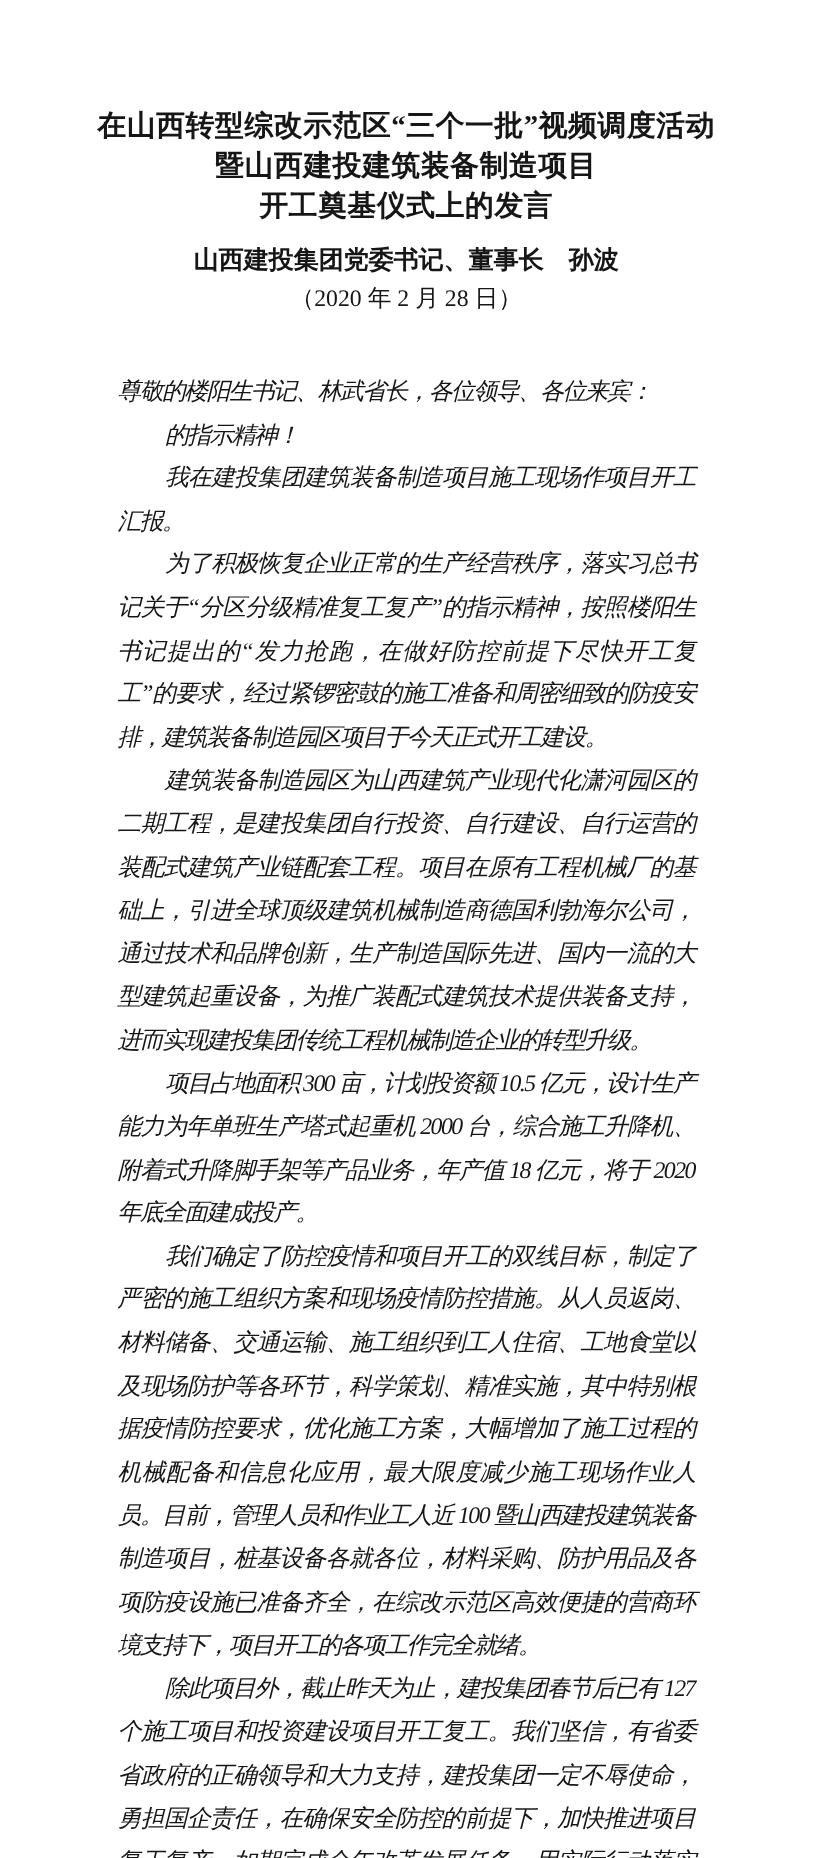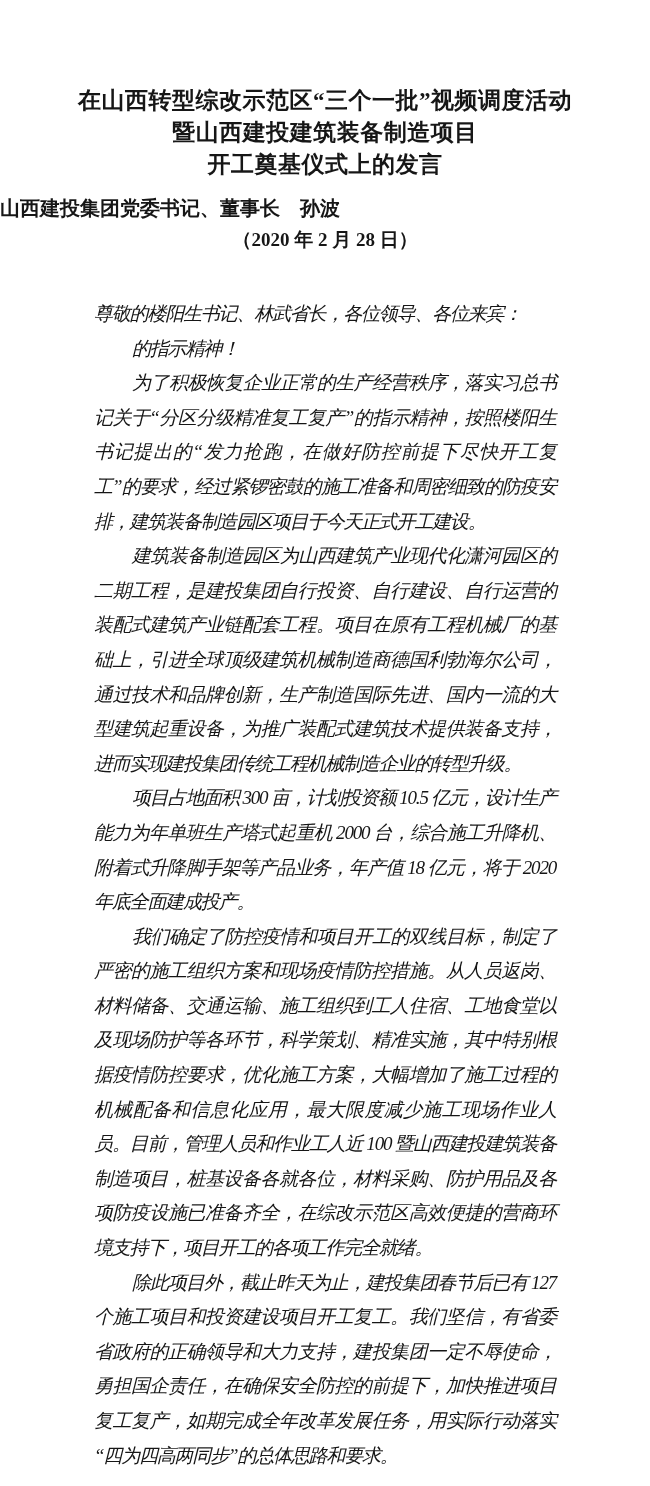--- a/index.html
+++ b/index.html
@@ -20,30 +20,31 @@
   .title-block {
     padding-top: 57px;
     text-align: center;
     font-weight: 700;
     font-size: 23px;
     line-height: 32px;
     letter-spacing: 0.5px;
   }
   .byline {
     margin-top: 14px;
+    text-align: center;
     font-size: 20px;
     line-height: 27px;
     font-weight: 600;
   }
   .dateline {
     margin-top: 5px;
     text-align: center;
     font-size: 19px;
     line-height: 26px;
-    font-weight: 700;
+    font-weight: 400;
   }
   .body-text {
     margin: 44px auto 0 auto;
     width: 462px;
     font-size: 19px;
     line-height: 34.6px;
     letter-spacing: -1.2px;
     text-align: justify;
   }
   .body-text p {
@@ -67,20 +68,21 @@
     <div>开工奠基仪式上的发言</div>
   </div>
 
   <div class="byline">山西建投集团党委书记、董事长　孙波</div>
 
   <div class="dateline">（2020 年 2 月 28 日）</div>
 
   <div class="body-text">
     <p class="salutation">尊敬的楼阳生书记、林武省长，各位领导、各位来宾：</p>
     <p>的指示精神！</p>
+    <p>我在建投集团建筑装备制造项目施工现场作项目开工汇报。</p>
     <p>为了积极恢复企业正常的生产经营秩序，落实习总书记关于“分区分级精准复工复产”的指示精神，按照楼阳生书记提出的“发力抢跑，在做好防控前提下尽快开工复工”的要求，经过紧锣密鼓的施工准备和周密细致的防疫安排，建筑装备制造园区项目于今天正式开工建设。</p>
     <p>建筑装备制造园区为山西建筑产业现代化潇河园区的二期工程，是建投集团自行投资、自行建设、自行运营的装配式建筑产业链配套工程。项目在原有工程机械厂的基础上，引进全球顶级建筑机械制造商德国利勃海尔公司，通过技术和品牌创新，生产制造国际先进、国内一流的大型建筑起重设备，为推广装配式建筑技术提供装备支持，进而实现建投集团传统工程机械制造企业的转型升级。</p>
     <p>项目占地面积 300 亩，计划投资额 10.5 亿元，设计生产能力为年单班生产塔式起重机 2000 台，综合施工升降机、附着式升降脚手架等产品业务，年产值 18 亿元，将于 2020 年底全面建成投产。</p>
     <p>我们确定了防控疫情和项目开工的双线目标，制定了严密的施工组织方案和现场疫情防控措施。从人员返岗、材料储备、交通运输、施工组织到工人住宿、工地食堂以及现场防护等各环节，科学策划、精准实施，其中特别根据疫情防控要求，优化施工方案，大幅增加了施工过程的机械配备和信息化应用，最大限度减少施工现场作业人员。目前，管理人员和作业工人近 100 暨山西建投建筑装备制造项目，桩基设备各就各位，材料采购、防护用品及各项防疫设施已准备齐全，在综改示范区高效便捷的营商环境支持下，项目开工的各项工作完全就绪。</p>
     <p>除此项目外，截止昨天为止，建投集团春节后已有 127 个施工项目和投资建设项目开工复工。我们坚信，有省委省政府的正确领导和大力支持，建投集团一定不辱使命，勇担国企责任，在确保安全防控的前提下，加快推进项目复工复产，如期完成全年改革发展任务，用实际行动落实 “四为四高两同步”的总体思路和要求。</p>
   </div>
 
 </div>
 
 </body></html>

